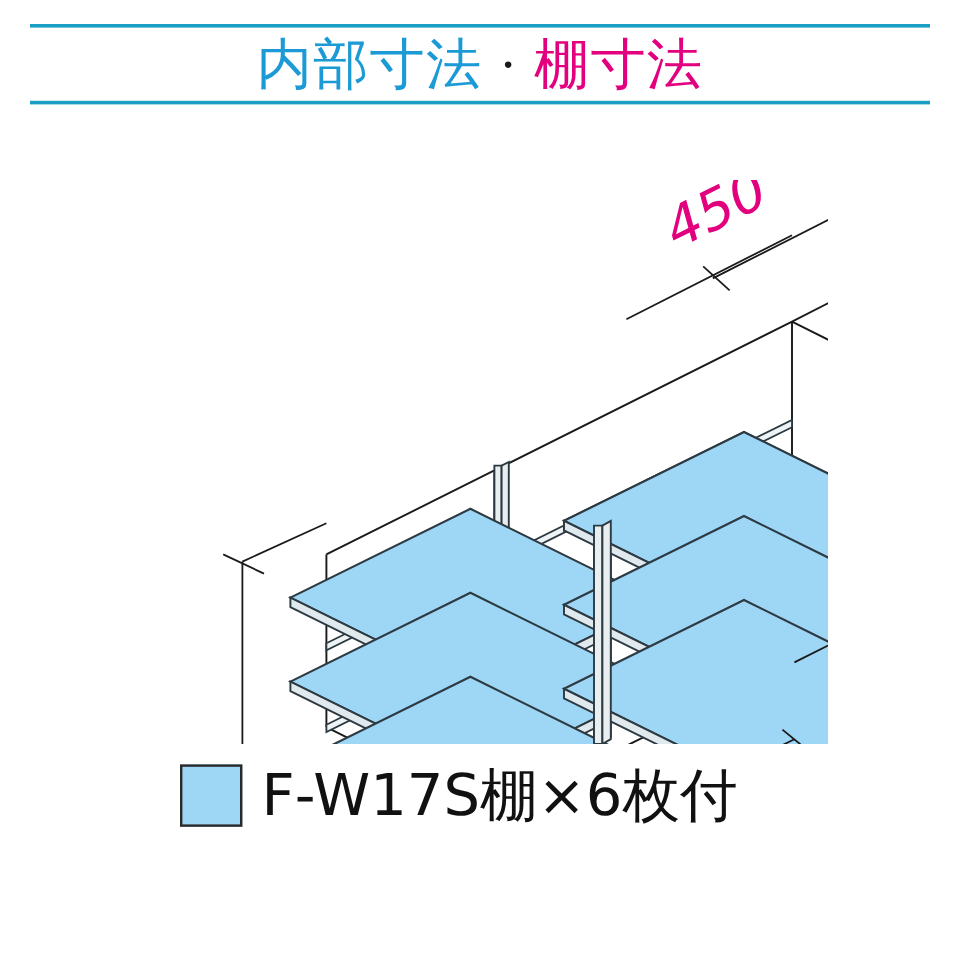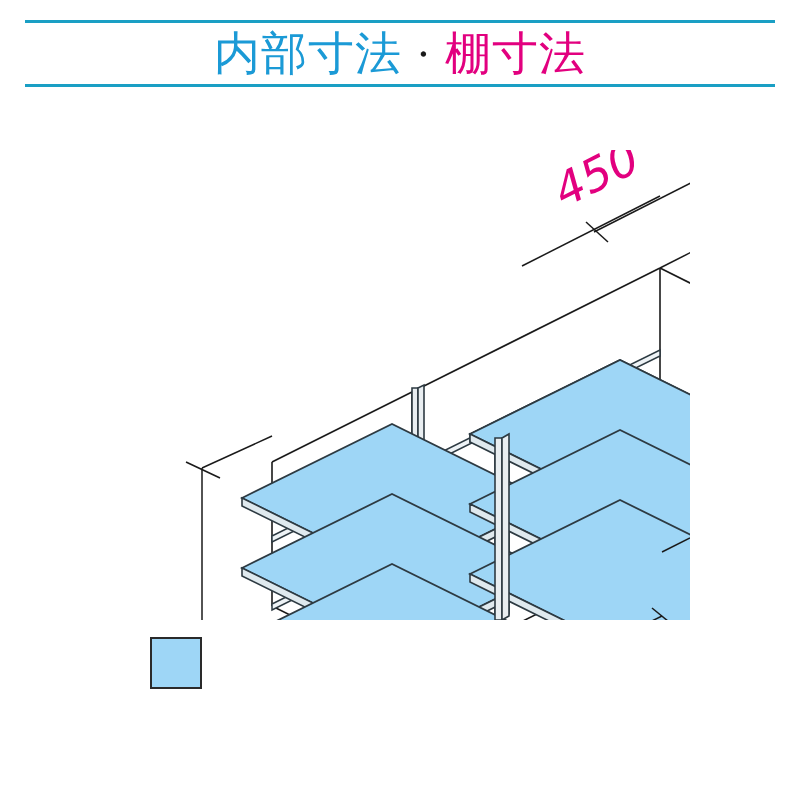--- a/index.html
+++ b/index.html
@@ -182,15 +182,16 @@
       <path class="dim" d="M390 526 L512 466"></path>
       <path class="dim" d="M502 458 L524 476"></path>
       <path class="dim" d="M512 402 L540 388"></path>
       <text class="dimtxt-p" x="406" y="602" transform="rotate(-26.5 406 602)">830</text>
 
     </svg>
   </div>
 
   <div class="legend">
     <div class="legend-swatch"></div>
+    <div class="legend-label">F-W17S棚×6枚付</div>
   </div>
 
 </div>
 
 </body></html>

